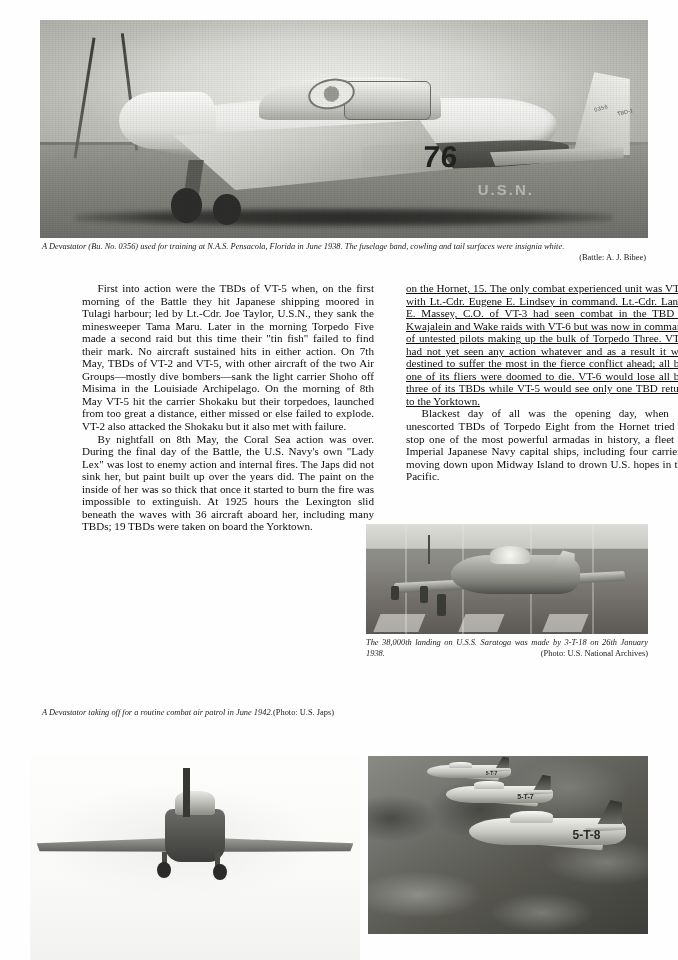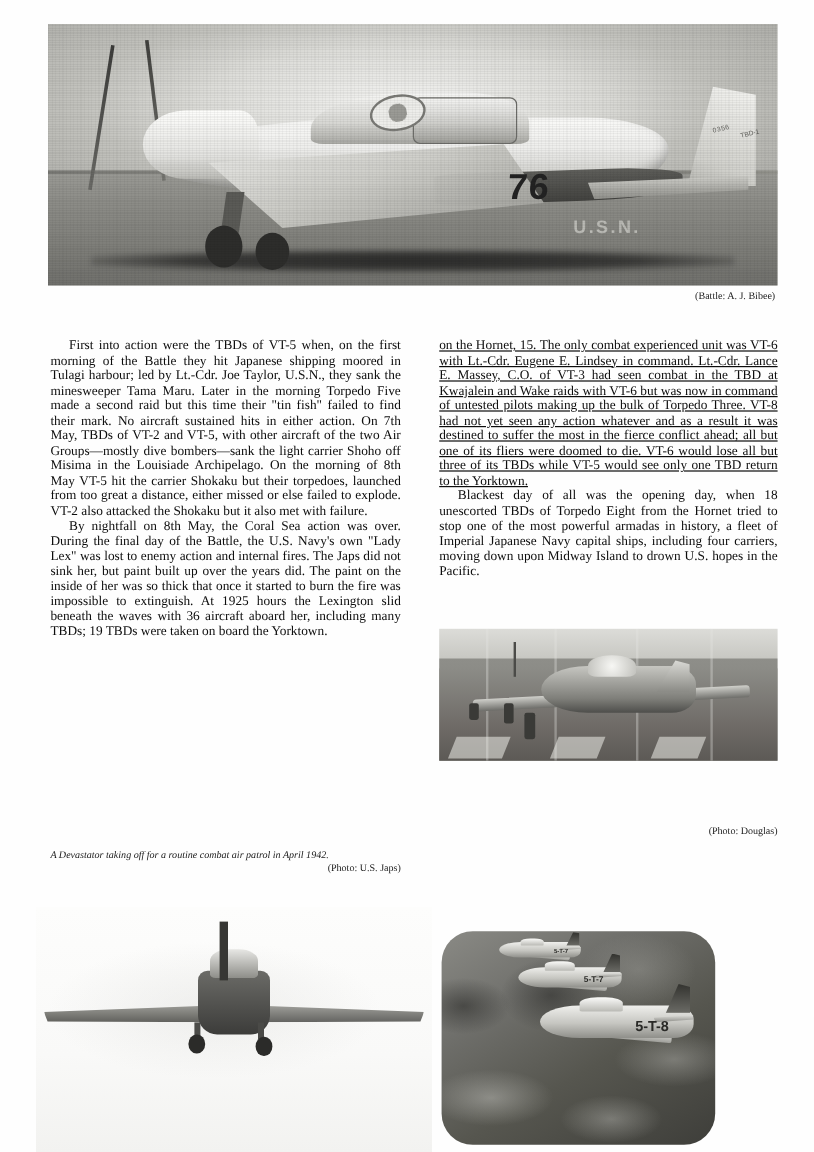--- a/index.html
+++ b/index.html
@@ -207,23 +207,22 @@
   #photo-deck .crew.c1 { left: 19%; top: 56%; width: 3%; height: 16%; }
   #photo-deck .crew.c2 { left: 25%; top: 64%; width: 3.4%; height: 20%; }
   #photo-deck .crew.c3 { left: 9%; top: 56%; width: 2.6%; height: 13%; }
   #photo-deck .mast {
     position: absolute; left: 22%; top: 10%; width: 2px; height: 26%;
     background: #4b4b48;
   }
 
   
   #photo-formation {
-    left: 368px; top: 776px; width: 228px; height: 178px;
+    left: 368px; top: 756px; width: 280px; height: 178px;
     background: linear-gradient(150deg,#8a8a85 0%, #6f6f6b 30%, #56564f 60%, #3e3e3a 100%);
-    border-radius: 26px;
   }
   #photo-formation .terrain {
     position: absolute; inset: 0;
     background-image:
       radial-gradient(ellipse 38% 22% at 18% 78%, rgba(200,200,195,.45), rgba(0,0,0,0) 60%),
       radial-gradient(ellipse 30% 18% at 62% 88%, rgba(210,210,205,.35), rgba(0,0,0,0) 62%),
       radial-gradient(ellipse 34% 20% at 85% 60%, rgba(190,190,185,.40), rgba(0,0,0,0) 64%),
       radial-gradient(ellipse 28% 26% at 40% 30%, rgba(40,40,38,.55), rgba(0,0,0,0) 66%),
       radial-gradient(ellipse 26% 20% at 8% 35%, rgba(30,30,28,.5), rgba(0,0,0,0) 66%),
       radial-gradient(ellipse 30% 24% at 72% 18%, rgba(180,180,175,.30), rgba(0,0,0,0) 70%);
@@ -327,20 +326,21 @@
   .credit-line { text-align: right; font-style: normal; }
 
   .col {
     position: absolute;
     font-size: 11.1px;
     line-height: 12.55px;
     text-align: justify;
     text-justify: inter-word;
     color: #0d0d0d;
     hyphens: none;
+    margin-left: 40px;
   }
   .col p { margin: 0; text-indent: 1.4em; }
   .col p.noindent { text-indent: 0; text-decoration: underline; }
   .section-head {
     text-align: center;
     font-family: "Liberation Sans", sans-serif;
     font-weight: 700;
     font-size: 10.4px;
     letter-spacing: .6px;
     margin: 9px 0 2px 0;
@@ -371,20 +371,21 @@
     <div class="gear g1"></div>
     <div class="gear g2"></div>
     <div class="num76">76</div>
     <div class="usn">U.S.N.</div>
     <div class="tailcode">0356</div>
     <div class="tailcode2">TBD-1</div>
     <div class="grain"></div>
   </div>
 
   <div class="caption" id="cap-top" style="left:42px; top:242px; width:604px;">
+    <i>A Devastator (Bu. No. 0356) used for training at N.A.S. Pensacola, Florida in June 1938. The fuselage band, cowling and tail surfaces were insignia white.</i>
     <div class="credit-line">(Battle: A. J. Bibee)</div>
   </div>
 
   <div class="col" id="col-left" style="left:42px; top:282px; width:292px;">
     <p>First into action were the TBDs of VT-5 when, on the first morning of the Battle they hit Japanese shipping moored in Tulagi harbour; led by Lt.-Cdr. Joe Taylor, U.S.N., they sank the minesweeper Tama Maru. Later in the morning Torpedo Five made a second raid but this time their "tin fish" failed to find their mark. No aircraft sustained hits in either action. On 7th May, TBDs of VT-2 and VT-5, with other aircraft of the two Air Groups—mostly dive bombers—sank the light carrier Shoho off Misima in the Louisiade Archipelago. On the morning of 8th May VT-5 hit the carrier Shokaku but their torpedoes, launched from too great a distance, either missed or else failed to explode. VT-2 also attacked the Shokaku but it also met with failure.</p>
     <p>By nightfall on 8th May, the Coral Sea action was over. During the final day of the Battle, the U.S. Navy's own "Lady Lex" was lost to enemy action and internal fires. The Japs did not sink her, but paint built up over the years did. The paint on the inside of her was so thick that once it started to burn the fire was impossible to extinguish. At 1925 hours the Lexington slid beneath the waves with 36 aircraft aboard her, including many TBDs; 19 TBDs were taken on board the Yorktown.</p>
   </div>
 
   <div class="col" id="col-right" style="left:366px; top:282px; width:282px;">
     <p class="noindent">on the Hornet, 15. The only combat experienced unit was VT-6 with Lt.-Cdr. Eugene E. Lindsey in command. Lt.-Cdr. Lance E. Massey, C.O. of VT-3 had seen combat in the TBD at Kwajalein and Wake raids with VT-6 but was now in command of untested pilots making up the bulk of Torpedo Three. VT-8 had not yet seen any action whatever and as a result it was destined to suffer the most in the fierce conflict ahead; all but one of its fliers were doomed to die. VT-6 would lose all but three of its TBDs while VT-5 would see only one TBD return to the Yorktown.</p>
@@ -404,27 +405,30 @@
     <div class="plane-wing"></div>
     <div class="plane-body"></div>
     <div class="cockpit"></div>
     <div class="plane-tail"></div>
     <div class="crew c1"></div>
     <div class="crew c2"></div>
     <div class="crew c3"></div>
     <div class="grain"></div>
   </div>
 
+  <div class="caption" id="cap-deck" style="left:366px; top:638px; width:282px;">
+    <i>The 38,000th landing on U.S.S. Saratoga was made by 3-T-18 on 26th January 1938.</i>
+    <span class="credit">(Photo: U.S. National Archives)</span>
+  </div>
 
   <div class="caption" id="cap-formation" style="left:366px; top:688px; width:282px;">
-    <div class="credit-line">(Photo: Douglas)</div>
   </div>
 
   <div class="caption" id="cap-takeoff" style="left:42px; top:708px; width:292px;">
-    <i>A Devastator taking off for a routine combat air patrol in April 1942.</i>
+    <i>A Devastator taking off for a routine combat air patrol in June 1942.</i>
     <span class="credit">(Photo: U.S. Japs)</span>
   </div>
 
   <div class="photo" id="photo-takeoff">
     <div class="haze"></div>
     <div class="wing-l"></div>
     <div class="wing-r"></div>
     <div class="center"></div>
     <div class="canopy"></div>
     <div class="fin"></div>

